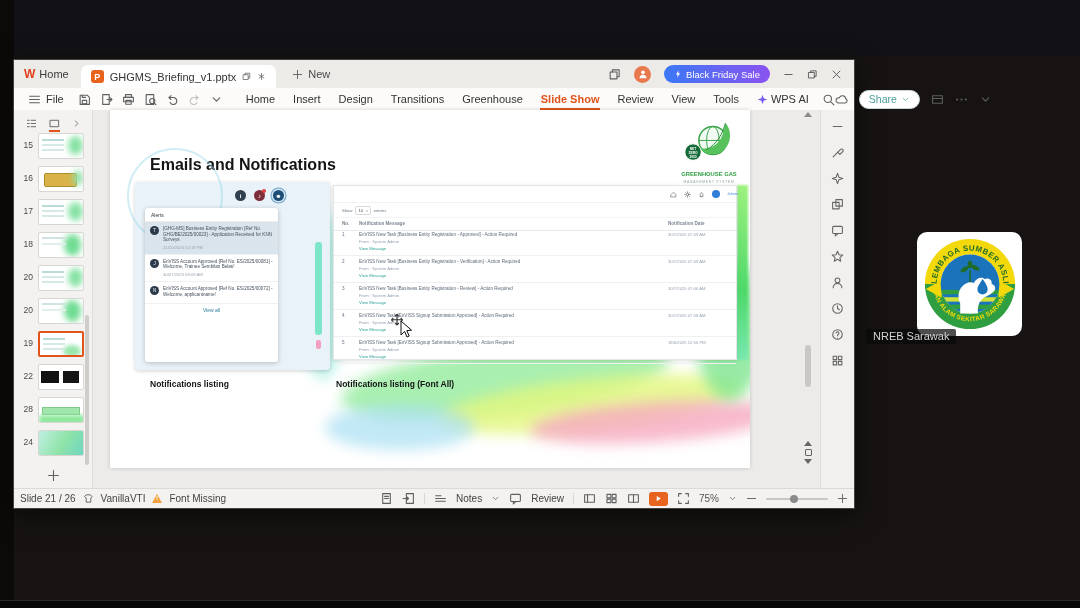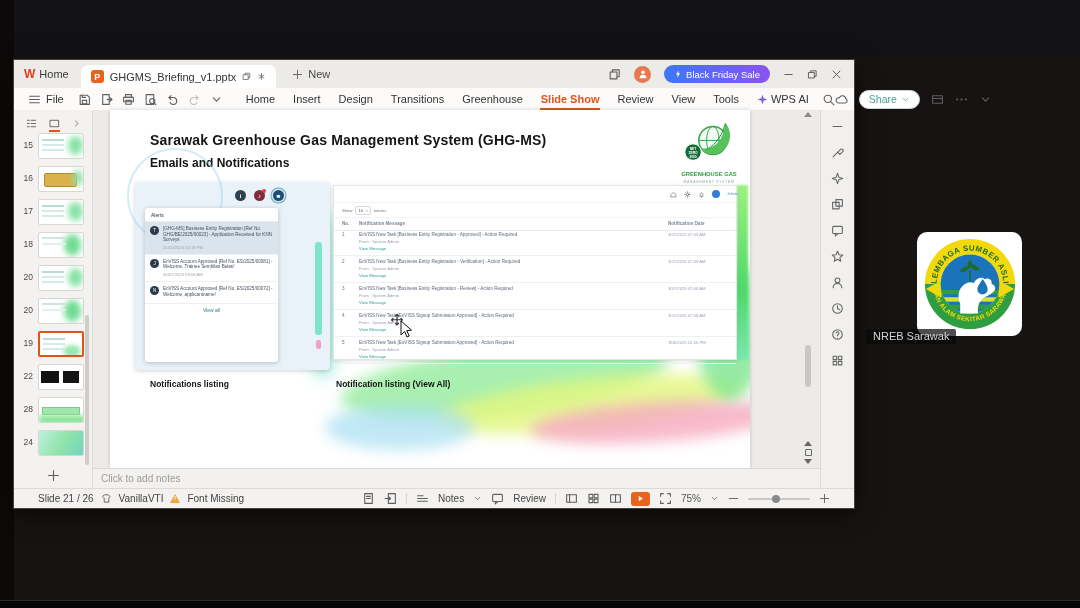--- a/index.html
+++ b/index.html
@@ -72,21 +72,21 @@
   .v-banner::before{content:"";position:absolute;left:3px;top:9px;width:36px;height:6px;background:#a3e6ad;border:1px solid #7ccb8a;}
   .v-banner::after{content:"";position:absolute;left:0;bottom:-3px;width:46px;height:10px;background:#8fe89d;filter:blur(2px);}
   .v-waves::before{content:"";position:absolute;inset:0;background:linear-gradient(120deg,#bff0e2,#8fe3a8 55%,#6fd6c2);}
   .v-current::before{content:"";position:absolute;right:1px;bottom:-2px;width:18px;height:12px;background:#9ae8ae;filter:blur(2px);border-radius:50%;}
   .addslide{width:100%;display:flex;justify-content:center;margin-top:6px;color:#555;}
   .pscroll{position:absolute;left:71px;top:205px;width:4px;height:150px;background:#cfcdc9;border-radius:2px;}
 
   
   .slide{position:absolute;left:96px;top:0;width:640px;height:358px;background:#fff;box-shadow:0 0 4px rgba(0,0,0,.18);overflow:hidden;}
   .s-title{position:absolute;left:40px;top:22px;font-size:14px;font-weight:bold;color:#141414;letter-spacing:.2px;}
-  .s-sub{position:absolute;left:40px;top:46px;font-size:12px;font-weight:bold;color:#141414;}
+  .s-sub{position:absolute;left:40px;top:46px;font-size:16px;font-weight:bold;color:#141414;}
   .caption{position:absolute;top:269px;font-size:8.5px;font-weight:bold;color:#141414;}
   .cap-l{left:40px;} .cap-r{left:226px;}
   
   .blob{position:absolute;border-radius:50%;filter:blur(7px);}
   .band-green{position:absolute;left:627px;top:75px;width:11px;height:175px;background:linear-gradient(180deg,#9ef27e,#4ed96a 60%,#79e8b0);filter:blur(1px);}
 
   
   .shot-l{position:absolute;left:25px;top:72px;width:195px;height:188px;background:#e9f2f8;border-radius:4px;
     box-shadow:0 1px 4px rgba(0,0,0,.18);}
   .arc{position:absolute;left:-8px;top:-34px;width:92px;height:92px;border-radius:50%;border:2px solid rgba(150,215,235,.45);}
@@ -143,21 +143,21 @@
   .chev.up{border-bottom:5px solid #666;} .chev.down{border-top:5px solid #666;}
   .vs-dot{width:5px;height:5px;border:1px solid #666;border-radius:1px;}
   .rail{position:absolute;left:806px;top:0;width:34px;height:378px;background:#f1f0ee;border-left:1px solid #dedcd8;
     display:flex;flex-direction:column;align-items:center;padding-top:10px;gap:13px;box-sizing:border-box;}
   .rail-btn{color:#666;} .rail-btn svg{width:13px;height:13px;}
 
   
   .notes{position:absolute;left:79px;right:34px;bottom:0;height:20px;background:#f2f1ef;border-top:1px solid #dad8d4;
     font-size:10px;color:#9b9b97;display:flex;align-items:center;padding-left:8px;box-sizing:border-box;}
   .statusbar{position:absolute;left:0;bottom:0;right:0;height:20px;background:#f3f2f0;border-top:1px solid #dcdad7;
-    display:flex;align-items:center;font-size:10px;color:#444;padding:0 24px;gap:7px;box-sizing:border-box;}
+    display:flex;align-items:center;font-size:10px;color:#444;padding:0 6px;gap:7px;box-sizing:border-box;}
   .sb-sep{width:1px;height:11px;background:#d8d6d2;}
   .sb-right{margin-left:auto;display:flex;align-items:center;gap:9px;}
   .warn-tri{width:0;height:0;border-left:5px solid transparent;border-right:5px solid transparent;border-bottom:9px solid #f0a23c;position:relative;}
   .warn-tri::after{content:"!";position:absolute;left:-1.5px;top:1px;font-size:6px;color:#fff;font-weight:bold;}
   .playbtn{width:19px;height:14px;background:#e8641e;border-radius:3px;display:flex;align-items:center;justify-content:center;}
   .playbtn svg{width:7px;height:7px;}
   .zslider{width:62px;height:2px;background:#c9c7c4;position:relative;border-radius:1px;}
   .zthumb{position:absolute;left:24px;top:-3px;width:8px;height:8px;border-radius:50%;background:#8a8a8a;}
   .zlab{color:#555;}
 
@@ -465,21 +465,20 @@
       <div class="slide">
 
         <div class="blob" style="left:190px;top:100px;width:46px;height:170px;background:#8fe8d8;opacity:.6"></div>
         <div class="blob" style="left:230px;top:235px;width:330px;height:70px;background:#8dea96;opacity:.75;transform:rotate(-7deg)"></div>
         <div class="blob" style="left:330px;top:268px;width:300px;height:52px;background:#e3f77d;opacity:.8;transform:rotate(-6deg)"></div>
         <div class="blob" style="left:420px;top:292px;width:250px;height:40px;background:#f6a9c0;opacity:.8;transform:rotate(-4deg)"></div>
         <div class="blob" style="left:215px;top:295px;width:150px;height:45px;background:#a8dff2;opacity:.7"></div>
         <div class="blob" style="left:585px;top:150px;width:70px;height:140px;background:#7ee58f;opacity:.8"></div>
         <div class="band-green"></div>
 
-        <div class="s-title">Sarawak Greenhouse Gas Management System (GHG-MS)</div>
         <div class="s-sub">Emails and Notifications</div>
 
         <div class="ghg-logo">
           <svg viewBox="0 0 60 70" width="58" height="68">
             <circle cx="34" cy="21" r="14.5" fill="#f2faf4" stroke="#3aa54a" stroke-width="1.6"></circle>
             <path d="M19.5,21 h29" stroke="#3aa54a" stroke-width="1" fill="none"></path>
             <ellipse cx="34" cy="21" rx="6.5" ry="14.5" fill="none" stroke="#3aa54a" stroke-width="1"></ellipse>
             <path d="M47 3 C55 12 53 27 42 33 C33 37.5 24.5 34.5 21.5 29 C32 31 41 24 44 15 C45.5 11 46.5 7 47 3 Z" fill="#57c25c"></path>
             <path d="M47 3 C44 14 39 24 27 31" stroke="#2e8f3e" stroke-width="1" fill="none"></path>
             <circle cx="13.5" cy="33" r="8.5" fill="#156b37" stroke="#fff" stroke-width="1"></circle>
@@ -601,21 +600,21 @@
                 <span class="td-no">5</span>
                 <span class="td-msg">EnVISS New Task [EnVISS Signup Submission Approved] - Action Required</span>
                 <span class="td-from">From : System Admin</span>
                 <span class="td-link">View Message</span>
                 <span class="td-date">18/6/2025 12:56 PM</span>
               </div>
             </div>
         </div>
 
         <div class="caption cap-l">Notifications listing</div>
-        <div class="caption cap-r">Notification listing (View All)</div>
+        <div class="caption cap-r">Notifications listing (Font All)</div>
 
         <div class="cursor">
           <svg viewBox="0 0 26 26" width="26" height="26">
             <g stroke="#2a2a2a" stroke-width="1.1" fill="none">
               <path d="M7 1.5 V12 M1.5 6.8 H12.5"></path>
               <path d="M7 1.5 l-1.8 1.8 M7 1.5 l1.8 1.8 M7 12 l-1.8 -1.8 M7 12 l1.8 -1.8"></path>
               <path d="M1.5 6.8 l1.8 -1.8 M1.5 6.8 l1.8 1.8 M12.5 6.8 l-1.8 -1.8 M12.5 6.8 l-1.8 1.8"></path>
             </g>
             <path d="M11 8 L11 22 L14.6 18.4 L17 24 L19.2 23 L16.8 17.6 L21.5 17.2 Z" fill="#fff" stroke="#111" stroke-width="1"></path>
           </svg>
@@ -689,23 +688,20 @@
           <div class="rail-btn">
             <svg viewBox="0 0 12 12" fill="none" stroke="currentColor" stroke-width="1" stroke-linecap="round" stroke-linejoin="round">
               <rect x="2" y="2" width="3.2" height="3.2"></rect>
               <rect x="6.8" y="2" width="3.2" height="3.2"></rect>
               <rect x="2" y="6.8" width="3.2" height="3.2"></rect>
               <rect x="6.8" y="6.8" width="3.2" height="3.2"></rect>
             </svg>
           </div>
         </div>
 
-      <div class="notes">
-        <span>Click to add notes</span>
-      </div>
     </div>
 
     <div class="statusbar">
       <span>Slide 21 / 26</span>
       <span class="ico sm">
           <svg viewBox="0 0 12 12" fill="none" stroke="currentColor" stroke-width="1" stroke-linecap="round" stroke-linejoin="round">
             <path d="M4 2h4l2 2-1.5 1.5V10h-5V5.5L2 4Z"></path>
           </svg>
         </span>
       <span>VanillaVTI</span>

